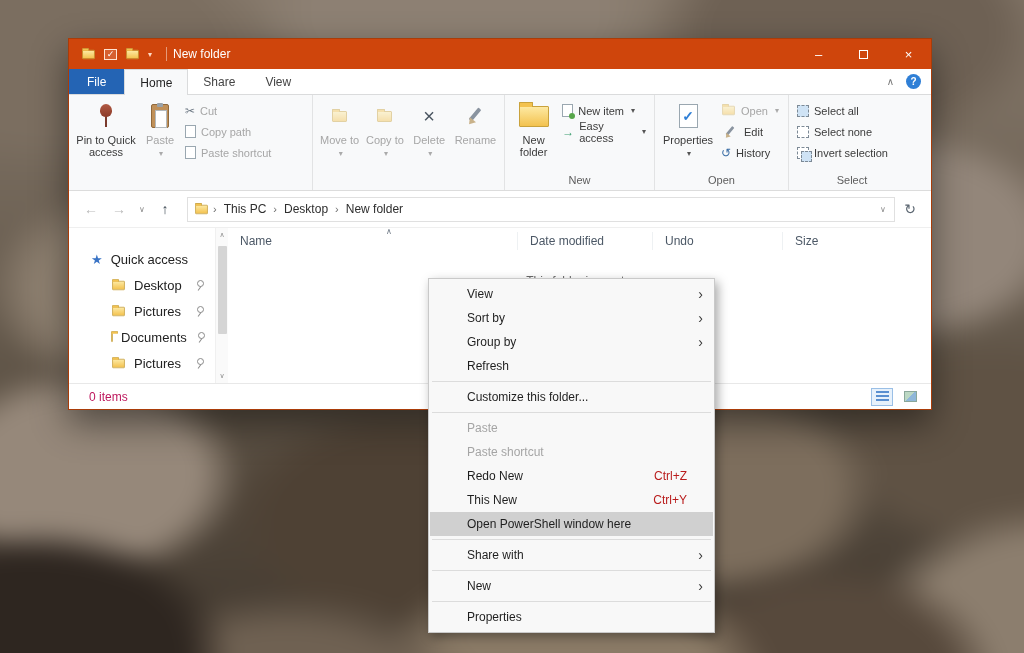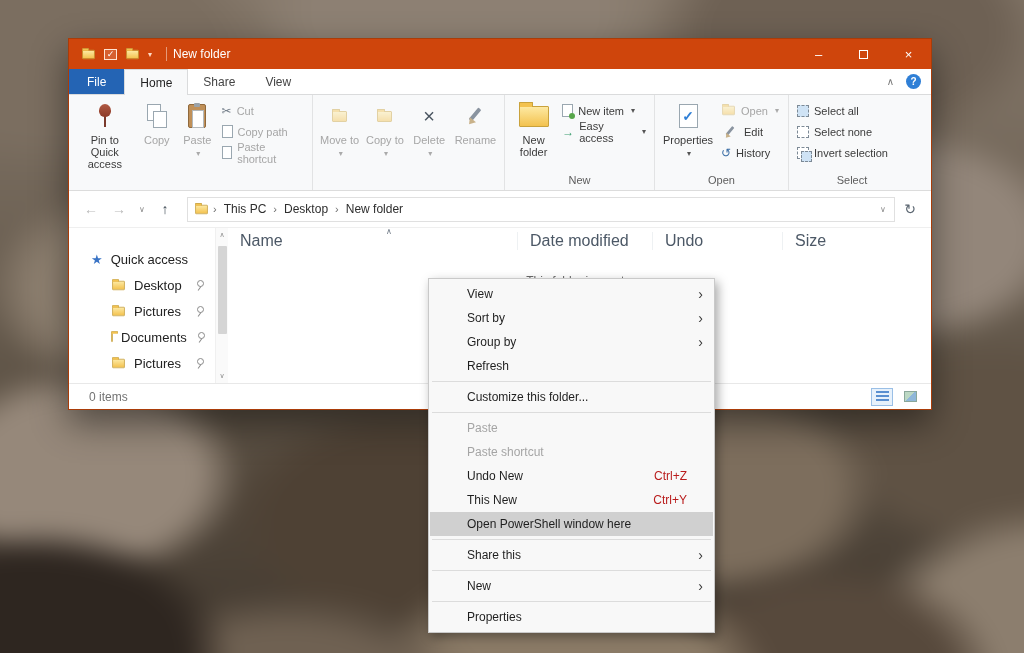--- a/index.html
+++ b/index.html
@@ -136,29 +136,29 @@
   .side-lbl { flex:1; }
   .pin-mini { position:relative; width:11px; height:11px; margin-right:10px; flex:0 0 auto; }
   .pin-mini::before { content:""; position:absolute; left:3px; top:0; width:5px; height:5px; border:1px solid #8a8a8a; border-radius:50%; }
   .pin-mini::after { content:""; position:absolute; left:5px; top:6px; width:1px; height:5px; background:#8a8a8a; transform:rotate(35deg); }
   .side-scroll { width:13px; background:#fafafa; border-left:1px solid #f0f0f0; display:flex; flex-direction:column; align-items:center; font-size:7px; color:#8a8a8a; flex:0 0 auto; }
   .scroll-thumb { width:9px; height:88px; background:#d5d5d5; margin-top:4px; border-radius:1px; }
   .scroll-arrow { padding:3px 0; }
   .scroll-arrow.down { margin-top:auto; }
 
   .main { flex:1; position:relative; min-width:0; }
-  .hdr-row { display:flex; height:26px; align-items:center; font-size:16px; color:#4c5866; }
+  .hdr-row { display:flex; height:26px; align-items:center; font-size:12px; color:#4c5866; }
   .hdr-cell { padding-left:12px; border-right:1px solid #eef1f3; height:18px; line-height:18px; cursor:default; }
   .hc-name { width:290px; } .hc-date { width:135px; } .hc-type { width:130px; } .hc-size { width:100px; border-right:none; }
   .sort-caret { position:absolute; left:158px; top:-1px; font-size:8px; color:#6b7682; }
   .empty-text { position:absolute; left:0; right:0; top:46px; text-align:center; color:#6a6a6a; font-size:12px; }
 
   
   .statusbar { height:26px; border-top:1px solid #e8e8e8; display:flex; align-items:center; padding:0 10px 0 20px; flex:0 0 auto; background:#fff; }
-  .status-count { font-size:12px; color:#737373; }
+  .status-count { font-size:12px; color:#be185d; }
   .view-toggles { margin-left:auto; display:flex; gap:6px; }
   .view-btn { width:22px; height:18px; display:flex; align-items:center; justify-content:center; border:1px solid transparent; }
   .view-btn.sel { border-color:#9abfe6; background:#e7f1fb; }
   .vd-ic { width:13px; height:11px; background:repeating-linear-gradient(#5a8fd0 0 2px, transparent 2px 4px); }
   .vt-ic { width:13px; height:11px; border:1px solid #8aa79a; background:linear-gradient(135deg,#bcd8c4 50%, #8fb7d9 50%); }
 
   
   .ctx { position:absolute; left:428px; top:278px; width:287px; background:#f8f8f8;
     border:1px solid #c9c9c9; box-shadow:3px 4px 10px rgba(0,0,0,.35); padding:3px 1px; z-index:10;
     font-size:12px; color:#1f1f1f; }
@@ -211,26 +211,20 @@
 
   <div class="ribbon">
 
     <div class="rgroup" style="width:244px">
       <div class="rgroup-body">
         <div class="rbtn-lg" style="width:66px">
           <span class="ic-slot">
               <span class="ic-pin"></span>
             </span>
           <span class="lbl-wrap">Pin to Quick access</span>
-        </div>
-        <div class="rbtn-lg dis" style="width:42px">
-          <span class="ic-slot">
-              <span class="ic-copy"></span>
-            </span>
-          <span class="lbl-wrap">Copy</span>
         </div>
         <div class="rbtn-lg dis" style="width:42px">
           <span class="ic-slot">
               <span class="ic-paste"></span>
             </span>
           <span class="lbl-wrap"><span>Paste</span> <span class="caret-sm">▾</span></span>
         </div>
         <div class="rcol">
           <div class="rbtn-sm dis">
             <span class="gl-sm">✂</span>
@@ -450,33 +444,33 @@
     <span class="mi-label">Customize this folder...</span>
   </div>
   <div class="msep"></div>
   <div class="mi dis">
     <span class="mi-label">Paste</span>
   </div>
   <div class="mi dis">
     <span class="mi-label">Paste shortcut</span>
   </div>
   <div class="mi">
-    <span class="mi-label">Undo New</span>
+    <span class="mi-label">Redo New</span>
     <span class="mi-shortcut">Ctrl+Z</span>
   </div>
   <div class="mi">
     <span class="mi-label">This New</span>
     <span class="mi-shortcut">Ctrl+Y</span>
   </div>
   <div class="mi hl">
     <span class="mi-label">Open PowerShell window here</span>
   </div>
   <div class="msep"></div>
   <div class="mi">
-    <span class="mi-label">Share this</span>
+    <span class="mi-label">Share with</span>
     <span class="mi-arrow">›</span>
   </div>
   <div class="msep"></div>
   <div class="mi">
     <span class="mi-label">New</span>
     <span class="mi-arrow">›</span>
   </div>
   <div class="msep"></div>
   <div class="mi">
     <span class="mi-label">Properties</span>

